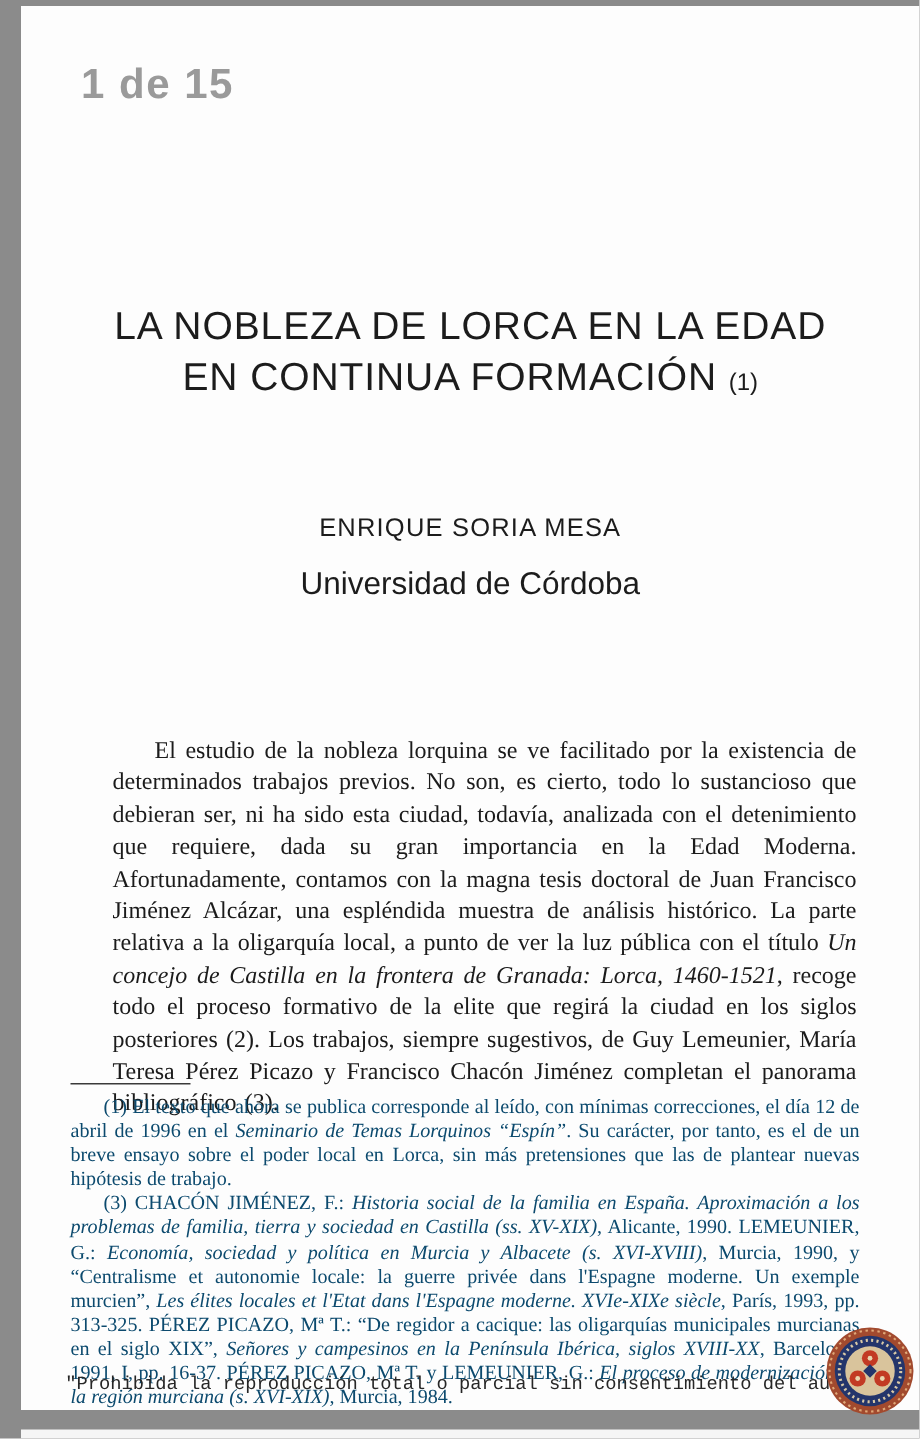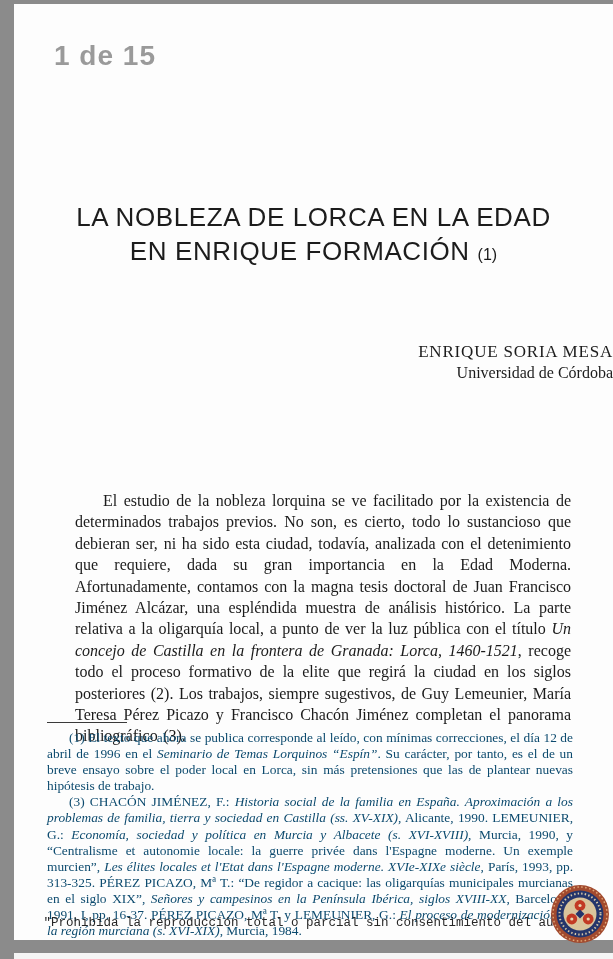--- a/index.html
+++ b/index.html
@@ -59,32 +59,32 @@
   .title-note {
     font-size: 16px;
     letter-spacing: 0;
   }
 
   .author-block {
     position: absolute;
     left: 0;
     top: 338px;
     width: 100%;
-    text-align: right;
-    font-family: Liberation Serif, serif;
+    text-align: center;
+    font-family: Liberation Sans, sans-serif;
     color: #1c1c1c;
   }
   .author-name {
     font-size: 17px;
     letter-spacing: 0.8px;
     font-weight: 500;
   }
   .author-affiliation {
-    font-size: 16px;
-    margin-top: 2px;
+    font-size: 21px;
+    margin-top: 16px;
     font-weight: 500;
   }
 
   .body-text {
     position: absolute;
     left: 33px;
     right: 42px;
     top: 486px;
     font-size: 16px;
     line-height: 21.4px;
@@ -141,21 +141,21 @@
 
 <div class="viewer">
 
   <div class="page">
 
     <div class="page-indicator">1 de 15</div>
 
     <div class="title-block">
       <div>LA NOBLEZA DE LORCA EN LA EDAD</div>
       <div>
-        <span>EN ENRIQUE FORMACIÓN</span>
+        <span>EN CONTINUA FORMACIÓN</span>
         <span class="title-note">(1)</span>
       </div>
     </div>
 
     <div class="author-block">
       <div class="author-name">ENRIQUE SORIA MESA</div>
       <div class="author-affiliation">Universidad de Córdoba</div>
     </div>
 
     <div class="body-text">

